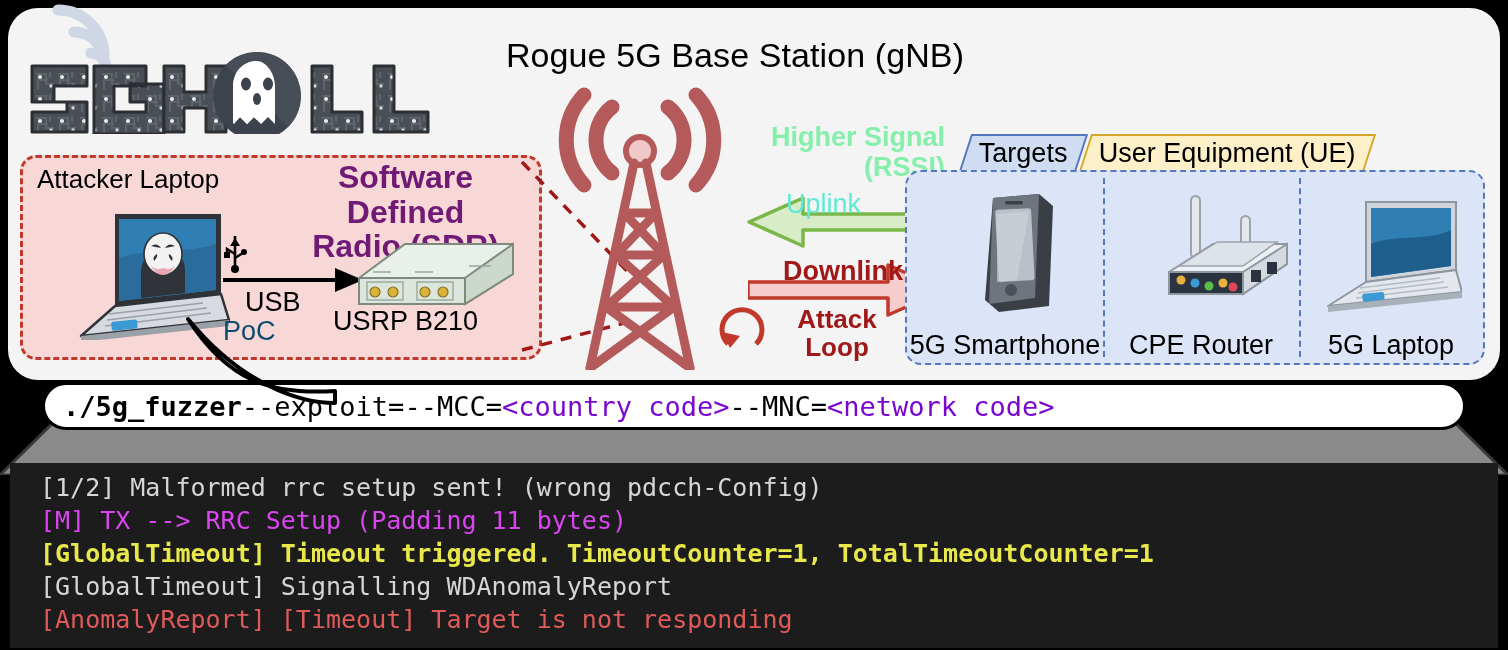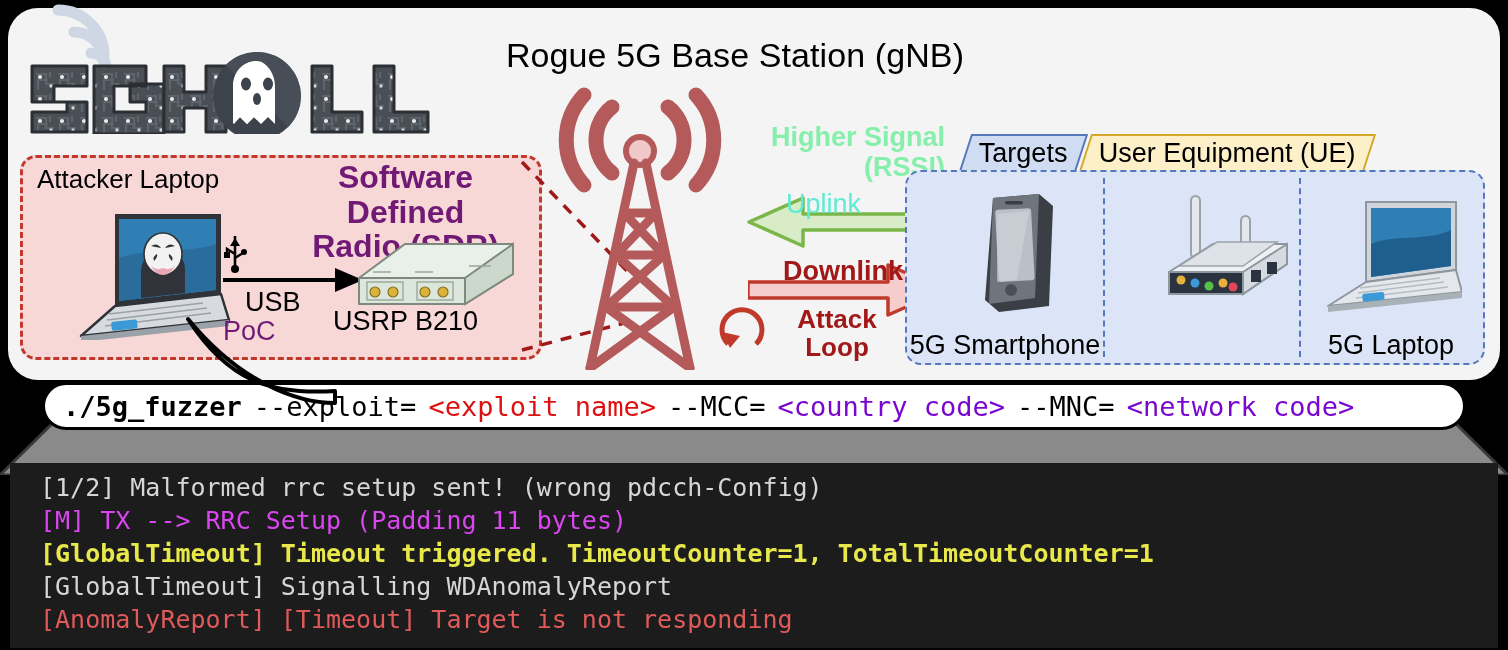--- a/index.html
+++ b/index.html
@@ -45,21 +45,21 @@
     position: absolute; left: 260px; top: 2px; width: 245px;
     text-align: center; font-size: 32px; color: #701a75;
     font-weight: bold; line-height: 1.08; white-space: pre-line;
   }
   .usb-label {
     position: absolute; left: 222px; top: 82px;
     font-size: 27px; color: #000; margin-top: 47px;
   }
   .poc-label {
     position: absolute; left: 200px; top: 158px;
-    font-size: 27px; color: #701a75;
+    font-size: 27px; color: #0c4a6e;
   }
   .usrp-label {
     position: absolute; left: 310px; top: 148px;
     font-size: 27px; color: #000;
   }
   .laptop-a { position: absolute; left: 48px; top: 52px; width: 160px; height: 130px; }
   .usrp { position: absolute; left: 330px; top: 68px; width: 165px; height: 90px; }
   .usb-arrow { position: absolute; left: 200px; top: 100px; width: 140px; height: 40px; }
 
   
@@ -128,21 +128,20 @@
     width: 1424px; height: 48px;
     background: #fff;
     border: 3px solid #000;
     border-radius: 24px;
     display: flex; align-items: center;
     padding-left: 18px;
     z-index: 6;
     font-family: "DejaVu Sans Mono", monospace;
     font-size: 27px;
     white-space: nowrap;
-    gap: 12px;
   }
   .cmd-bold { font-weight: bold; color: #000; }
   .cmd-plain { color: #000; }
   .cmd-red { color: #d11; }
   .cmd-purple { color: #7a07cf; }
   .tail { position: absolute; left: 150px; top: 315px; width: 190px; height: 90px; z-index: 7; }
 
   
   .term-bevel { position: absolute; left: 0; top: 420px; width: 1508px; height: 55px; z-index: 2; }
   .terminal {
@@ -353,20 +352,21 @@
       <g>
         <circle cx="26" cy="94" r="4.5" fill="#e8b13c"></circle>
         <circle cx="40" cy="97" r="4.5" fill="#3b9ad6"></circle>
         <circle cx="54" cy="100" r="4.5" fill="#57c04a"></circle>
         <circle cx="68" cy="97" r="4.5" fill="#e8b13c"></circle>
         <circle cx="78" cy="101" r="4.5" fill="#e0485a"></circle>
       </g>
       <rect x="96" y="84" width="10" height="12" fill="#2b3341"></rect>
       <rect x="112" y="76" width="10" height="12" fill="#2b3341"></rect>
     </svg>
+    <div class="ue-item-label" style="left:196px;width:196px">CPE Router</div>
 
     <svg class="laptop-b" viewBox="0 0 140 112">
       <path d="M44 2 L134 2 L134 70 L44 82 Z" fill="#cfd5db" stroke="#8e969e" stroke-width="2"></path>
       <path d="M49 8 L129 8 L129 66 L49 77 Z" fill="#2f7fb5"></path>
       <path d="M49 44 C72 34 104 42 129 30 L129 66 L49 77 Z" fill="#1f5f8e"></path>
       <path d="M44 82 L134 70 L140 92 L6 106 Z" fill="#e4e8ec" stroke="#8e969e" stroke-width="2" stroke-linejoin="round"></path>
       <g stroke="#b4bcc4" stroke-width="1.5" fill="none">
         <path d="M38 88 L118 78 M36 93 L122 82 M34 98 L126 87"></path>
       </g>
       <rect x="40" y="94" width="22" height="8" rx="2" fill="#3b9ad6" transform="rotate(-6 40 94)"></rect>
@@ -379,21 +379,20 @@
     <path d="M0 55 L56 0 L1452 0 L1508 55 Z" fill="#8a8a8a" stroke="#3a3a3a" stroke-width="3"></path>
   </svg>
 
   <svg class="tail" viewBox="0 0 190 90">
     <path d="M185 88 C150 88 92 70 38 4 C78 66 120 80 185 76 Z" fill="#fff" stroke="#000" stroke-width="4" stroke-linejoin="round"></path>
   </svg>
 
   <div class="cmdbar">
     <span class="cmd-bold">./5g_fuzzer</span>
     <span class="cmd-plain"> --exploit=</span>
-    <span class="cmd-red">&lt;exploit name&gt;</span>
     <span class="cmd-plain"> --MCC=</span>
     <span class="cmd-purple">&lt;country code&gt;</span>
     <span class="cmd-plain"> --MNC=</span>
     <span class="cmd-purple">&lt;network code&gt;</span>
   </div>
 
   <div class="terminal">
     <div class="t-gray">[1/2] Malformed rrc setup sent! (wrong pdcch-Config)</div>
     <div class="t-magenta">[M] TX --&gt; RRC Setup  (Padding 11 bytes)</div>
     <div class="t-yellow">[GlobalTimeout] Timeout triggered. TimeoutCounter=1, TotalTimeoutCounter=1</div>

